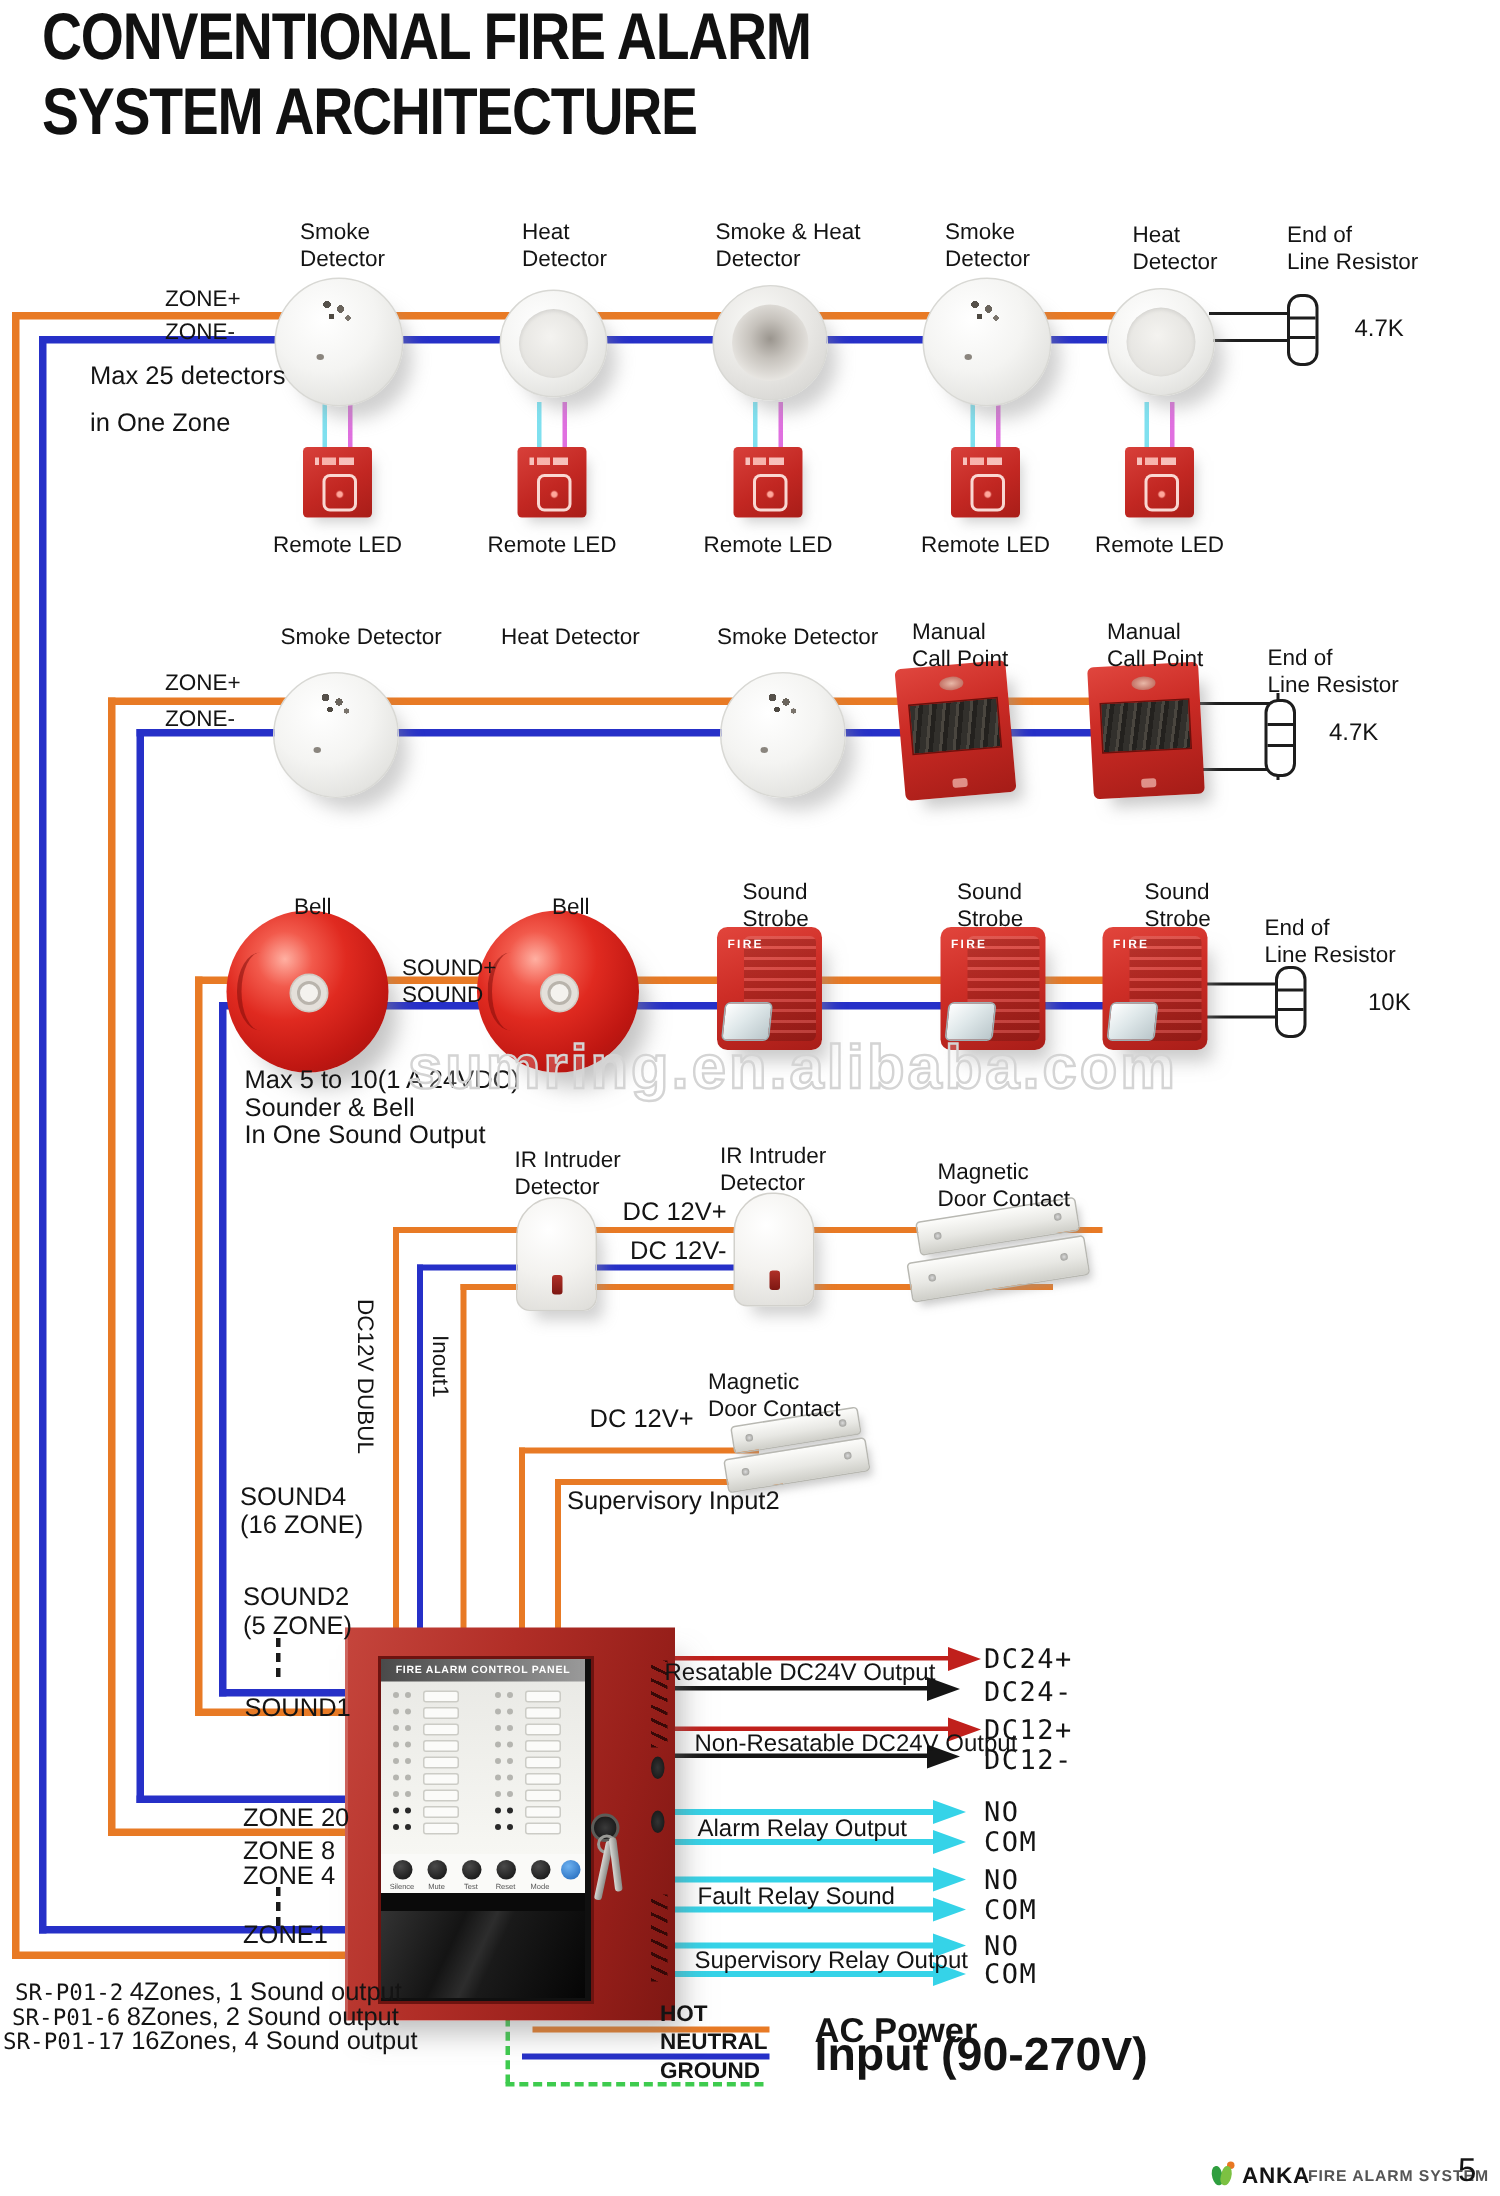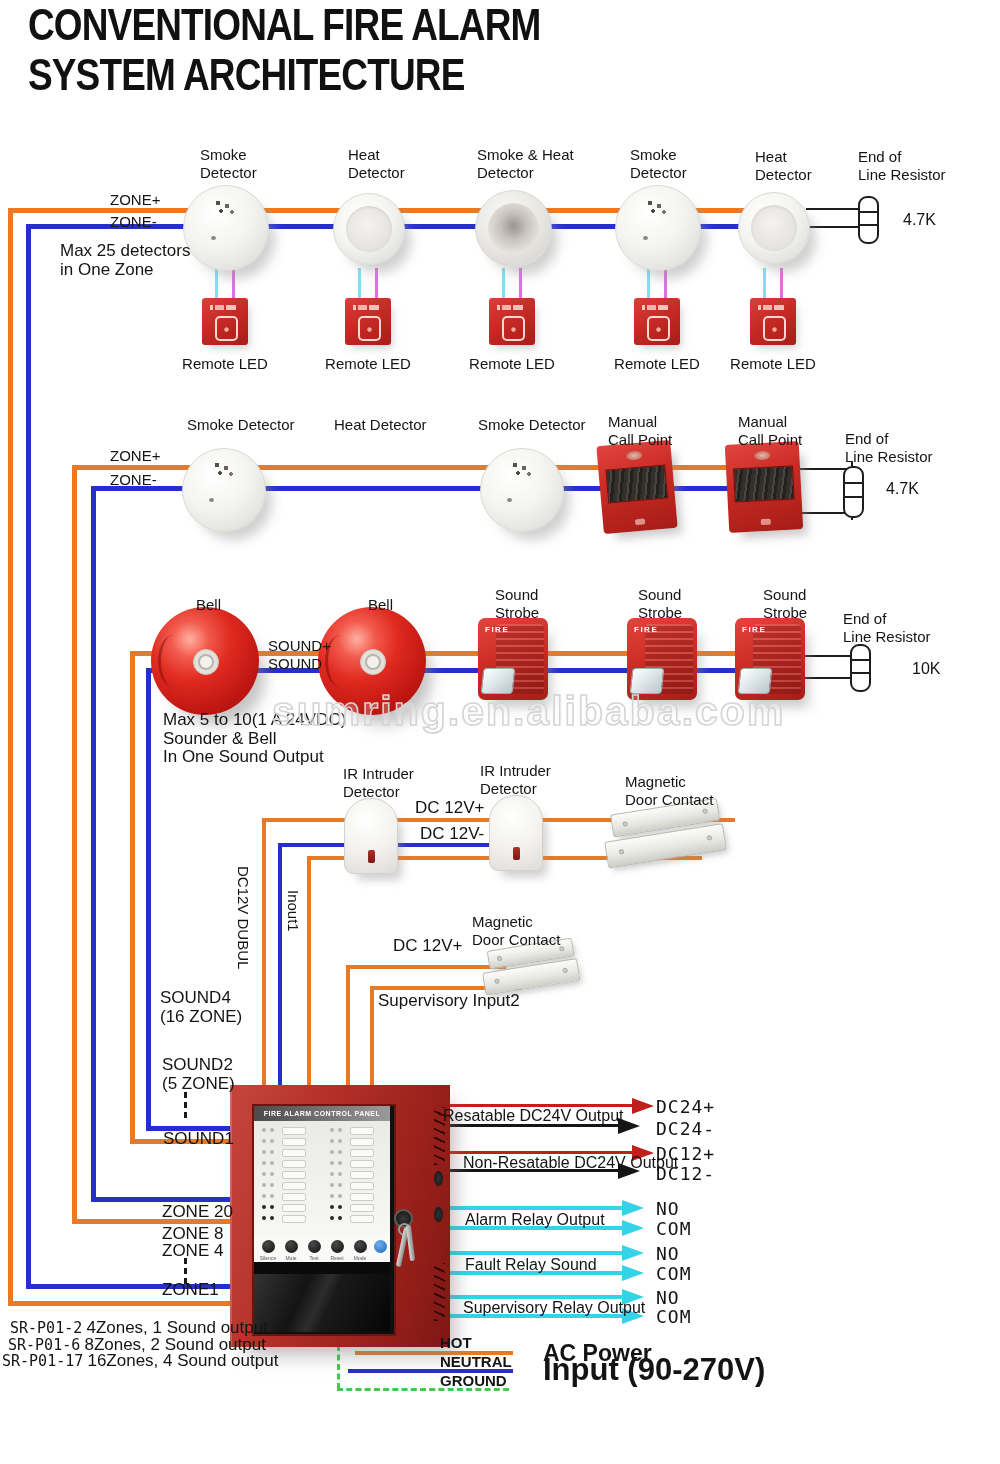--- a/index.html
+++ b/index.html
@@ -277,21 +277,21 @@
       </div>
     <div class="bar" style="left:0;top:21px;width:94px;height:21px">
         <div class="screw" style="left:10px;top:7px"></div>
         <div class="screw" style="right:10px;top:7px"></div>
       </div>
   </div>
 
   <div class="lbl" style="left:110px;top:191px">ZONE+</div>
   <div class="lbl" style="left:110px;top:213px">ZONE-</div>
   <div class="lbl lbl17" style="left:60px;top:241px">Max 25 detectors</div>
-  <div class="lbl lbl17" style="left:60px;top:260px">in One Zone</div>
+  <div class="lbl lbl17" style="left:60px;top:272px">in One Zone</div>
   <div class="lbl" style="left:200px;top:146px"><span>Smoke</span><br><span>Detector</span></div>
   <div class="lbl" style="left:348px;top:146px"><span>Heat</span><br><span>Detector</span></div>
   <div class="lbl" style="left:477px;top:146px"><span>Smoke &amp; Heat</span><br><span>Detector</span></div>
   <div class="lbl" style="left:630px;top:146px"><span>Smoke</span><br><span>Detector</span></div>
   <div class="lbl" style="left:755px;top:148px"><span>Heat</span><br><span>Detector</span></div>
   <div class="lbl" style="left:858px;top:148px"><span>End of</span><br><span>Line Resistor</span></div>
   <div class="lbl lbl16" style="left:903px;top:211px">4.7K</div>
   <div class="lbl ctr" style="left:180px;top:355px;width:90px">Remote LED</div>
   <div class="lbl ctr" style="left:323px;top:355px;width:90px">Remote LED</div>
   <div class="lbl ctr" style="left:467px;top:355px;width:90px">Remote LED</div>
@@ -449,14 +449,22 @@
   </div>
   <div class="lbl" style="left:8px;top:1335px">
     <span class="mono" style="font-size:15px;letter-spacing:0">SR-P01-6</span>
     <span class="lbl17" style="position:static">8Zones, 2 Sound output</span>
   </div>
   <div class="lbl" style="left:2px;top:1351px">
     <span class="mono" style="font-size:15px;letter-spacing:0">SR-P01-17</span>
     <span class="lbl17" style="position:static">16Zones, 4 Sound output</span>
   </div>
 
+  <div id="footer">
+    <span class="logo">
+        <span class="dot"></span>
+      </span>
+    <span class="lbl bold" style="left:828px;top:10px;font-size:15px;letter-spacing:.5px">ANKA</span>
+    <span class="lbl" style="left:872px;top:13px;font-size:10.5px;color:#555;letter-spacing:.6px;font-weight:700">FIRE ALARM SYSTEM</span>
+    <span class="lbl" style="left:972px;top:2px;font-size:22px">5</span>
+  </div>
 
 </div>
 
 </body></html>

